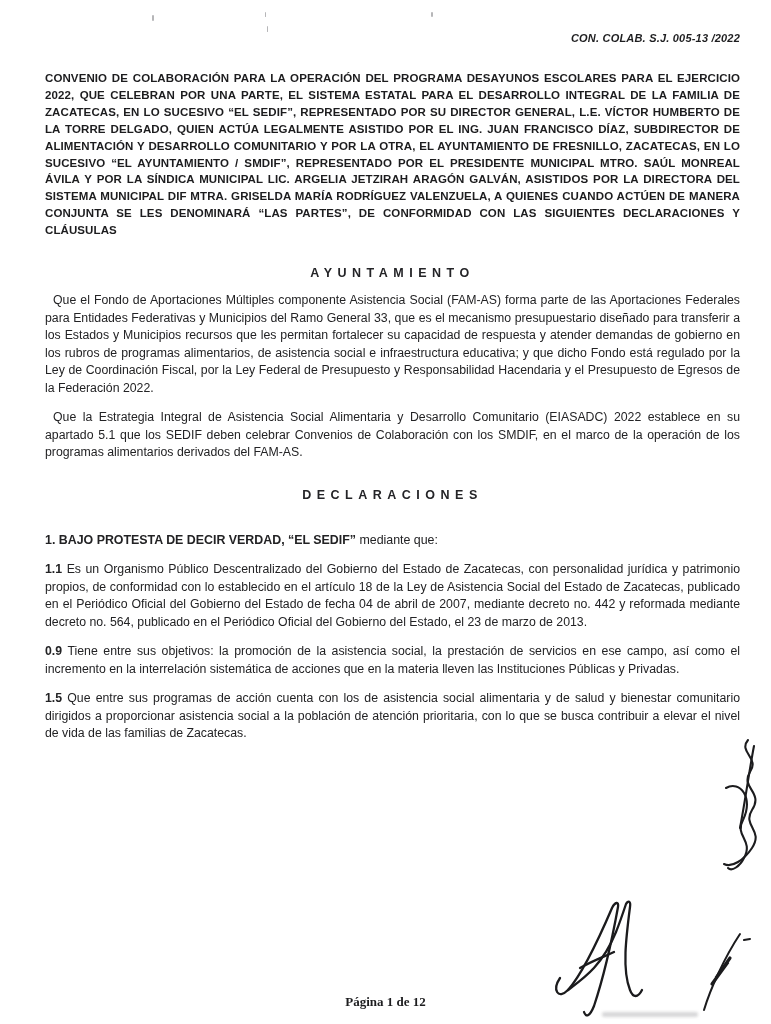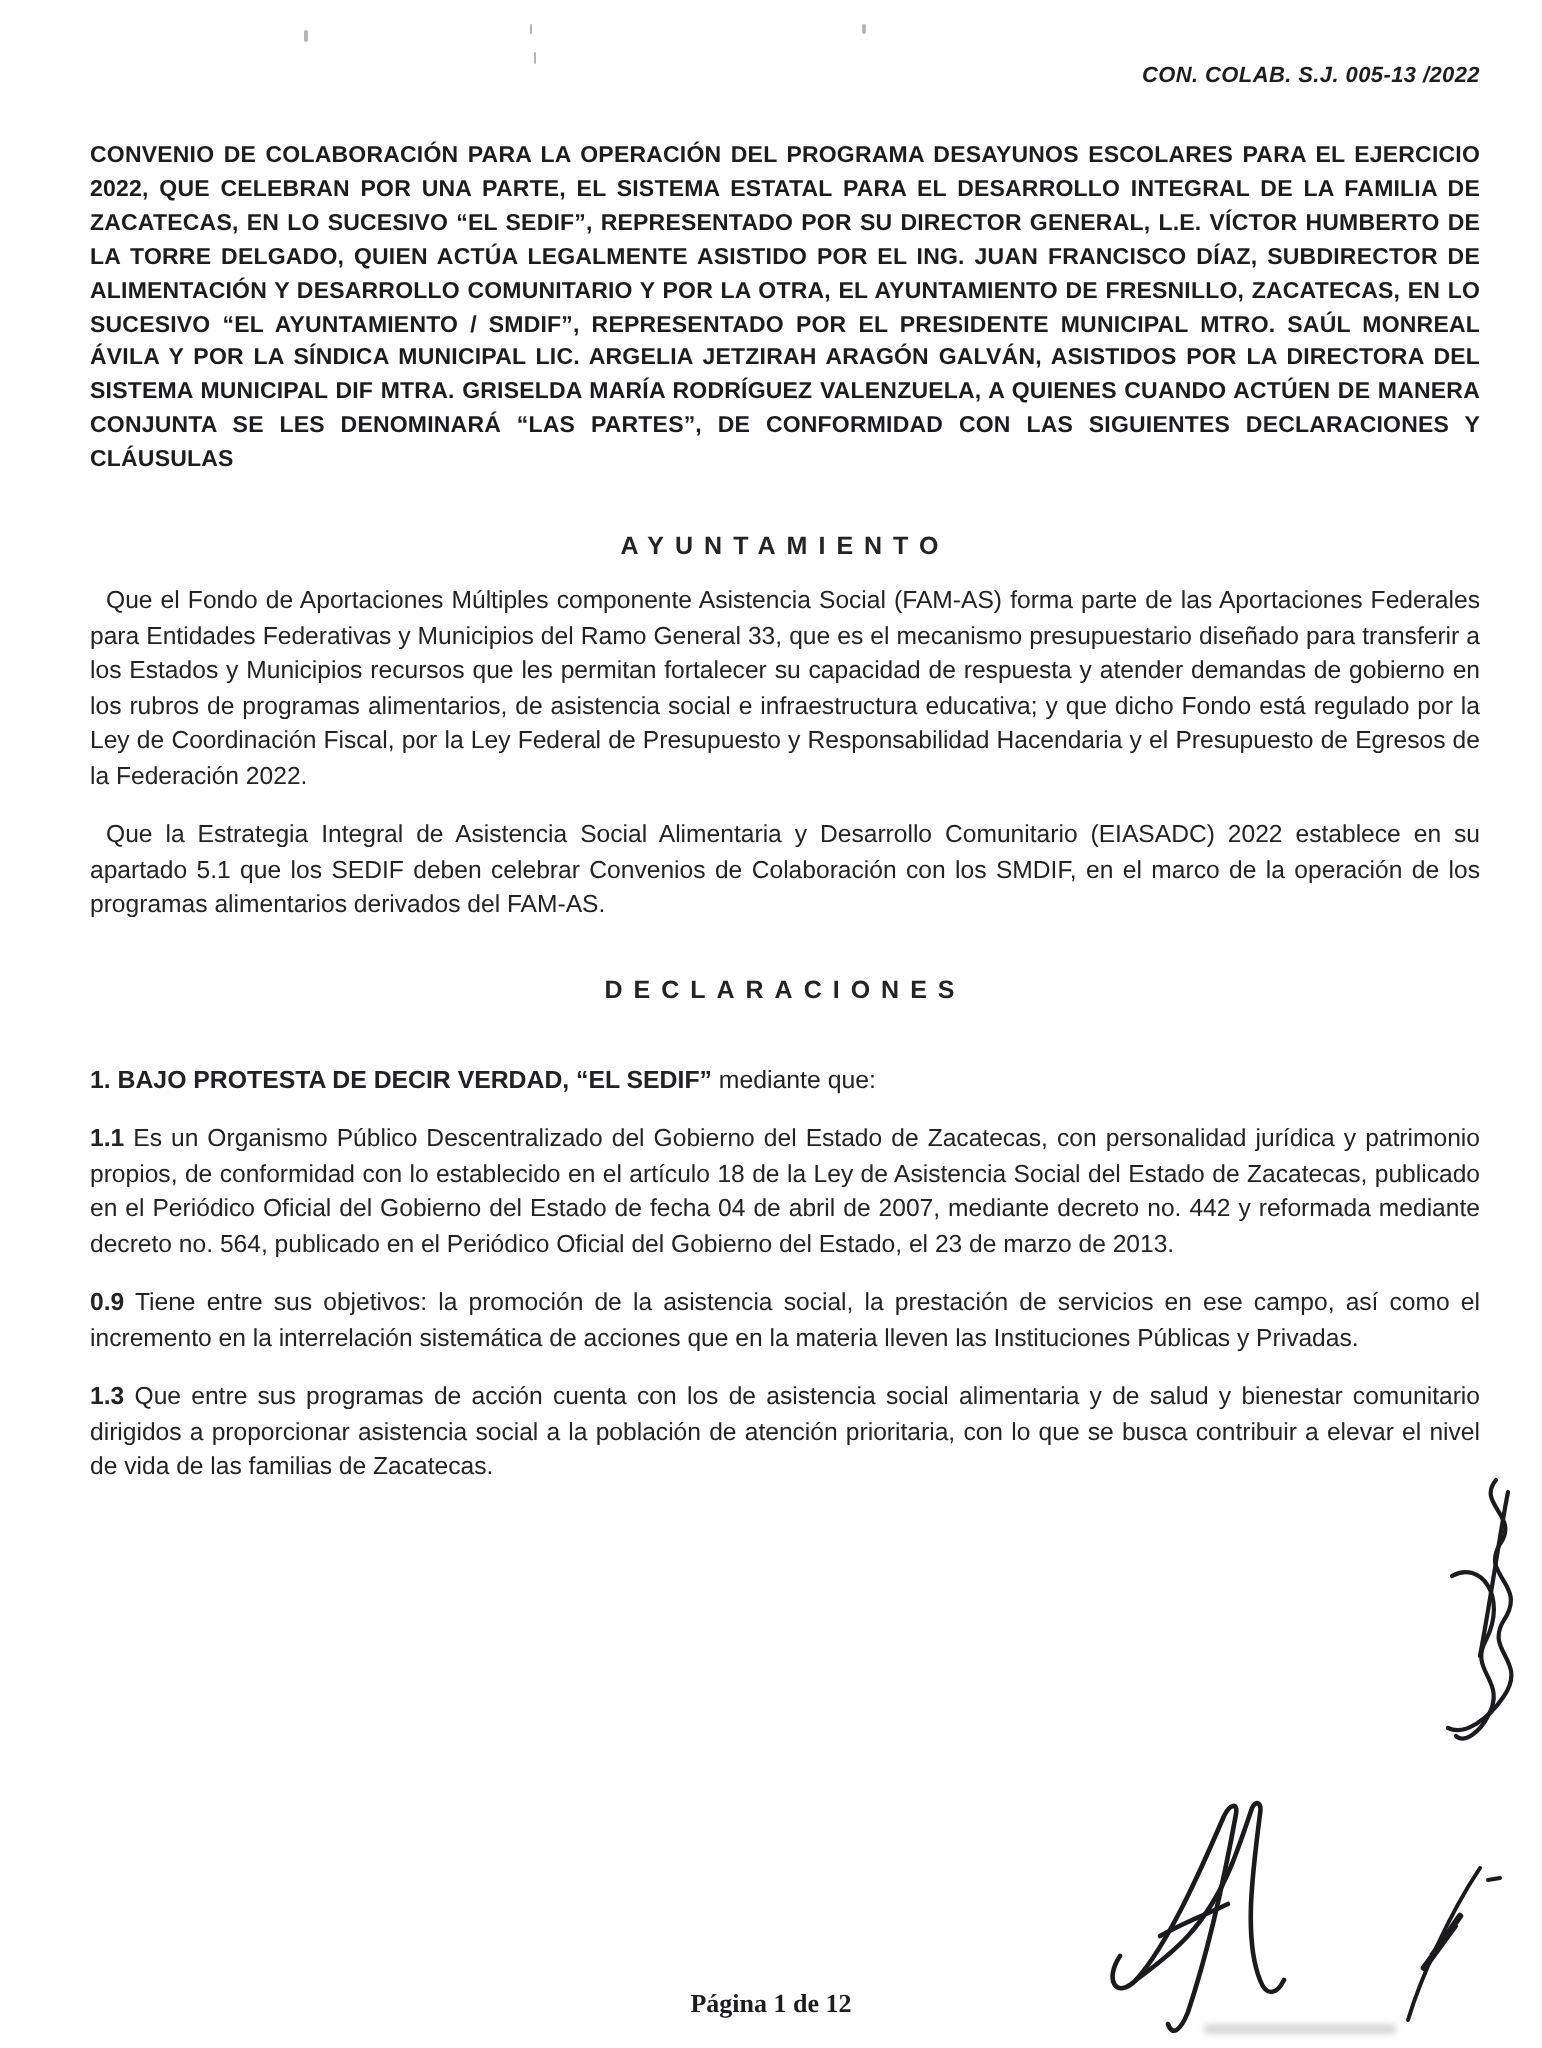--- a/index.html
+++ b/index.html
@@ -135,21 +135,21 @@
 
   <p class="body-paragraph considerando">Que el Fondo de Aportaciones Múltiples componente Asistencia Social (FAM-AS) forma parte de las Aportaciones Federales para Entidades Federativas y Municipios del Ramo General 33, que es el mecanismo presupuestario diseñado para transferir a los Estados y Municipios recursos que les permitan fortalecer su capacidad de respuesta y atender demandas de gobierno en los rubros de programas alimentarios, de asistencia social e infraestructura educativa; y que dicho Fondo está regulado por la Ley de Coordinación Fiscal, por la Ley Federal de Presupuesto y Responsabilidad Hacendaria y el Presupuesto de Egresos de la Federación 2022.</p>
   <p class="body-paragraph considerando">Que la Estrategia Integral de Asistencia Social Alimentaria y Desarrollo Comunitario (EIASADC) 2022 establece en su apartado 5.1 que los SEDIF deben celebrar Convenios de Colaboración con los SMDIF, en el marco de la operación de los programas alimentarios derivados del FAM-AS.</p>
 
   <p class="section-heading heading-declaraciones">DECLARACIONES</p>
 
   <p class="protest-line"><b>1. BAJO PROTESTA DE DECIR VERDAD, “EL SEDIF”</b> <span>mediante que:</span></p>
 
   <p class="body-paragraph declaration-item"><b>1.1</b> <span>Es un Organismo Público Descentralizado del Gobierno del Estado de Zacatecas, con personalidad jurídica y patrimonio propios, de conformidad con lo establecido en el artículo 18 de la Ley de Asistencia Social del Estado de Zacatecas, publicado en el Periódico Oficial del Gobierno del Estado de fecha 04 de abril de 2007, mediante decreto no. 442 y reformada mediante decreto no. 564, publicado en el Periódico Oficial del Gobierno del Estado, el 23 de marzo de 2013.</span></p>
   <p class="body-paragraph declaration-item"><b>0.9</b> <span>Tiene entre sus objetivos: la promoción de la asistencia social, la prestación de servicios en ese campo, así como el incremento en la interrelación sistemática de acciones que en la materia lleven las Instituciones Públicas y Privadas.</span></p>
-  <p class="body-paragraph declaration-item"><b>1.3</b> <span>Que entre sus programas de acción cuenta con los de asistencia social alimentaria y de salud y bienestar comunitario dirigidos a proporcionar asistencia social a la población de atención prioritaria, con lo que se busca contribuir a elevar el nivel de vida de las familias de Zacatecas.</span></p>
+  <p class="body-paragraph declaration-item"><b>1.5</b> <span>Que entre sus programas de acción cuenta con los de asistencia social alimentaria y de salud y bienestar comunitario dirigidos a proporcionar asistencia social a la población de atención prioritaria, con lo que se busca contribuir a elevar el nivel de vida de las familias de Zacatecas.</span></p>
 
   <div class="page-footer">Página 1 de 12</div>
 
   <svg class="mark sig-margin" width="62" height="148" viewBox="0 0 62 148">
     <g fill="none" stroke="#1c1c1e" stroke-width="2.1" stroke-linecap="round">
       <path d="M38,4 C28,16 50,22 40,36 C30,52 54,56 42,74 C32,90 54,94 42,112 C34,124 22,132 14,128"></path>
       <path d="M16,52 C30,44 44,62 33,84 C24,100 44,104 34,122 C30,130 22,136 18,132"></path>
       <path d="M44,10 C40,30 36,60 30,92"></path>
     </g>
   </svg>

